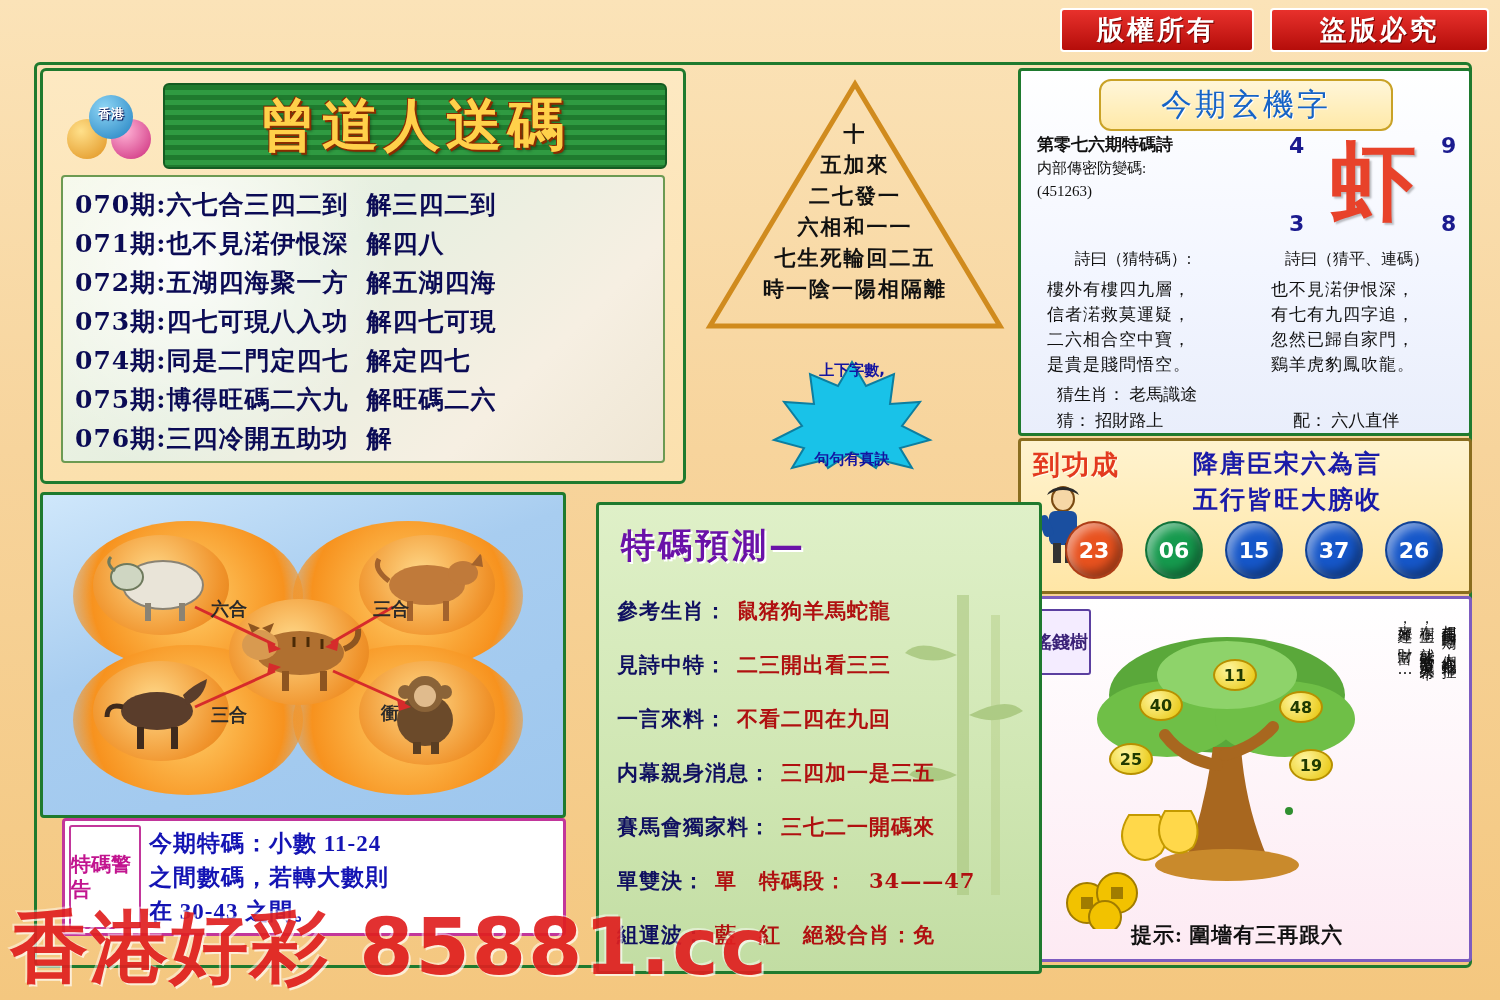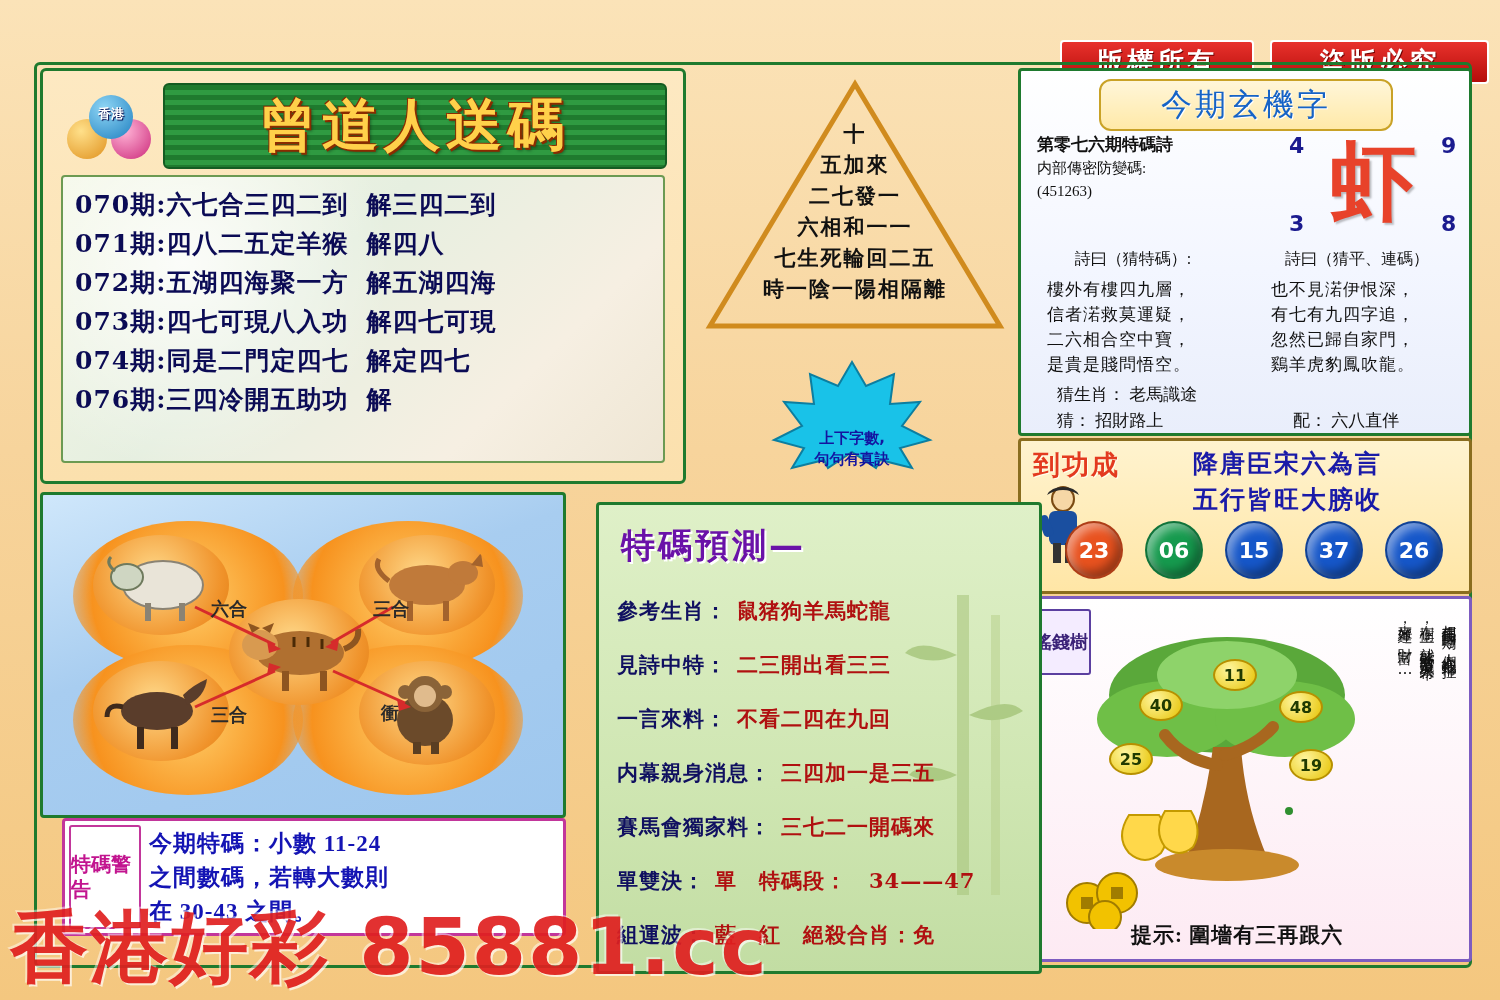--- a/index.html
+++ b/index.html
@@ -16,21 +16,20 @@
   
   .topbar { position:absolute; top:8px; left:1020px; width:470px; height:46px; }
   .topbar .plate {
     position:absolute; top:0; height:40px; border-radius:4px;
     background:linear-gradient(180deg,#e8312c,#b50d0a);
     border:2px solid #fff;
     display:flex; align-items:center; justify-content:center;
     color:#ffffff; font-size:27px; font-weight:bold; letter-spacing:3px;
     font-family:"DejaVu Sans", sans-serif;
     text-shadow:1px 1px 0 #6d0000;
-    margin-top:32px;
   }
   .plate.a { left:40px; width:190px; }
   .plate.b { left:250px; width:215px; }
 
   
   .frame {
     position:absolute; left:34px; top:62px; width:1432px; height:900px;
     border:3px solid #1f7a2e; border-radius:6px;
     background:transparent;
   }
@@ -83,21 +82,21 @@
   .tri-wrap { position:absolute; left:700px; top:70px; width:310px; height:410px; }
   .tri-svg { position:absolute; left:0; top:0; }
   .tri-lines { position:absolute; left:0; top:48px; width:310px; text-align:center; }
   .tri-lines div {
     color:#111; font-size:21px; letter-spacing:2px; line-height:31px;
     font-family:"DejaVu Serif", serif; font-weight:bold;
   }
   .star-wrap { position:absolute; left:52px; top:290px; width:200px; height:110px; }
   .star-txt {
     position:absolute; inset:0; display:flex; flex-direction:column;
-    align-items:center; justify-content:flex-end; color:#1414a0; font-size:15px;
+    align-items:center; justify-content:space-between; color:#1414a0; font-size:15px;
     font-weight:bold; line-height:21px; font-family:"DejaVu Sans", sans-serif;
   }
 
   
   .panelR1 {
     position:absolute; left:1018px; top:68px; width:448px; height:362px;
     border:3px solid #1f7a2e; border-radius:4px;
     background:linear-gradient(180deg,#ffffff,#f3f6ff 55%,#e9eefb);
   }
   .r1-title {
@@ -270,30 +269,33 @@
     <div class="txt">香港</div>
   </div>
   <div class="title-bar">
     <div class="t">曾道人送碼</div>
   </div>
   <div class="listbox">
     <div class="row">
       <span>070期:</span><span>六七合三四二到</span><span class="ans">解三四二到</span>
     </div>
     <div class="row">
-      <span>071期:</span><span>四八二五定羊猴</span><span class="ans">解四八</span>
+      <span>071期:</span><span>也不見渃伊恨深</span><span class="ans">解四八</span>
     </div>
     <div class="row">
       <span>072期:</span><span>五湖四海聚一方</span><span class="ans">解五湖四海</span>
     </div>
     <div class="row">
       <span>073期:</span><span>四七可現八入功</span><span class="ans">解四七可現</span>
     </div>
     <div class="row">
       <span>074期:</span><span>同是二門定四七</span><span class="ans">解定四七</span>
+    </div>
+    <div class="row">
+      <span>075期:</span><span>博得旺碼二六九</span><span class="ans">解旺碼二六</span>
     </div>
     <div class="row">
       <span>076期:</span><span>三四冷開五助功</span><span class="ans">解</span>
     </div>
   </div>
 </div>
 
 <div class="tri-wrap">
   <svg class="tri-svg" width="310" height="270">
     <polygon points="155,14 300,256 10,256" fill="none" stroke="#d08b1e" stroke-width="5"></polygon>

